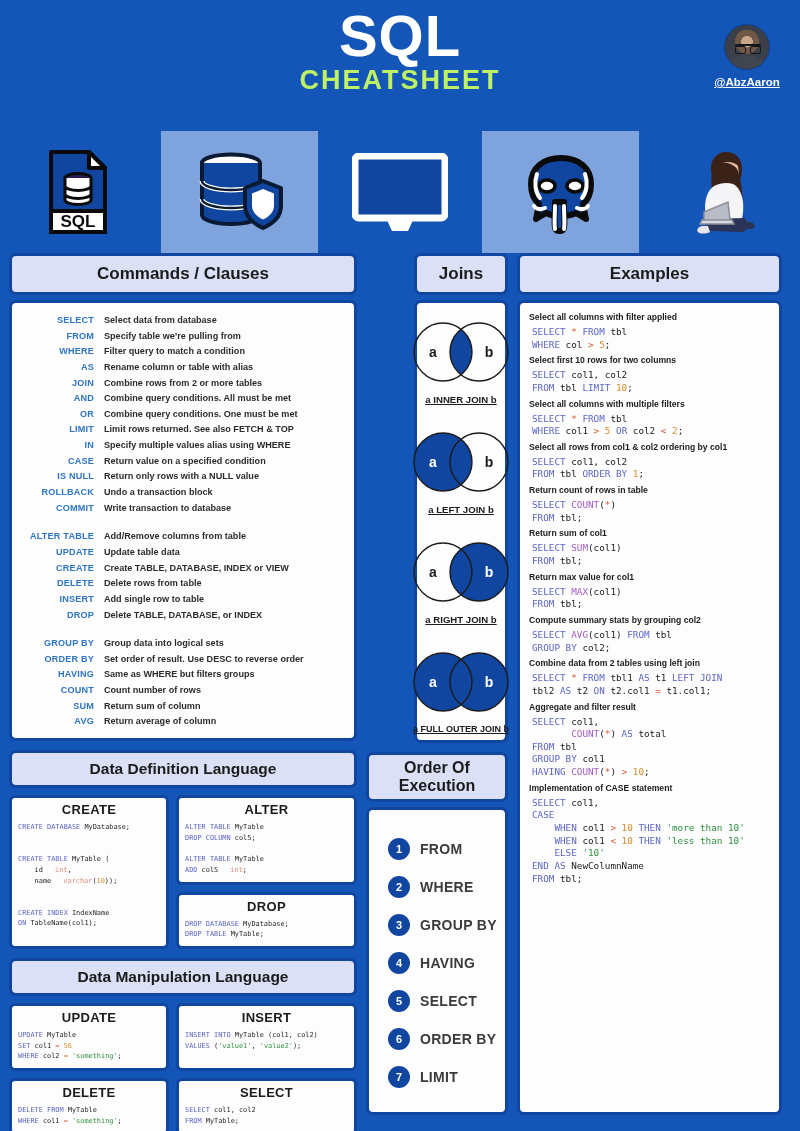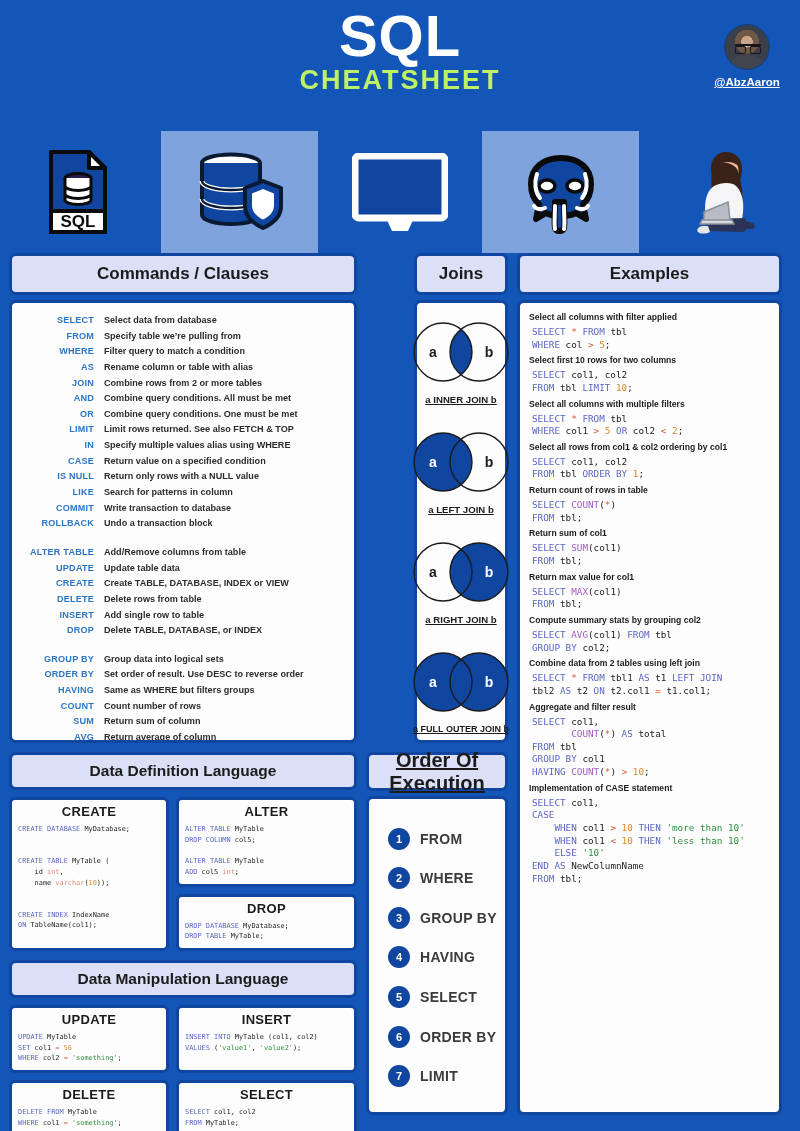--- a/index.html
+++ b/index.html
@@ -101,37 +101,37 @@
   pre.code {
     font-family: "DejaVu Sans Mono", monospace; font-size: 7.2px; line-height: 1.55;
     color: #1b1b1b; white-space: pre; margin: 0;
   }
   pre.code.sm { font-size: 6.9px; }
   .k { color: #5b66c4; }          
   .fn { color: #a35bc4; }          
   .num { color: #d98a2b; }         
   .op { color: #d4592f; }          
   .str { color: #2e8f3e; }         
-  .typ { color: #e08a7a; }          
+  .typ { color: #e08a7a; margin-left: 8px; }          
 
   .ddl-stack { display: flex; flex-direction: column; gap: 7px; flex: 1; }
 
   
   .joins-head { height: 42px; font-size: 17px; }
   .joins-body { flex: 1; padding: 14px 4px 6px 4px; display: flex; flex-direction: column;
                 align-items: center; justify-content: space-between; }
   .venn-item { text-align: center; }
   .venn-label {
     font-size: 9.6px; font-weight: 700; color: #1b1b1b;
     text-decoration: underline; margin-top: 3px; white-space: nowrap;
   }
   .venn-label.wide { font-size: 9px; }
 
   
-  .ooe-head { height: 39px; font-size: 20px; line-height: 1.15; text-decoration: underline; }
+  .ooe-head { height: 50px; font-size: 16px; line-height: 1.15; }
   .ooe-body { flex: 1; padding: 20px 0 16px 0; display: flex; flex-direction: column;
               justify-content: space-around; }
   .ooe-row { display: flex; align-items: center; padding-left: 19px; }
   .ooe-num {
     width: 22px; height: 22px; border-radius: 50%; background: #1046a0; color: #fff;
     font-size: 11px; font-weight: 700; display: flex; align-items: center;
     justify-content: center; flex: none;
   }
   .ooe-label { font-size: 14px; font-weight: 700; color: #3b3b3b; margin-left: 10px;
                letter-spacing: .3px; }
@@ -289,30 +289,26 @@
               </tr>
               <tr>
                 <td class="kw">CASE</td>
                 <td class="desc">Return value on a specified condition</td>
               </tr>
               <tr>
                 <td class="kw">IS NULL</td>
                 <td class="desc">Return only rows with a NULL value</td>
               </tr>
               <tr>
-                <td class="kw">LIKE</td>
-                <td class="desc">Search for patterns in column</td>
+                <td class="kw">ROLLBACK</td>
+                <td class="desc">Undo a transaction block</td>
               </tr>
               <tr>
                 <td class="kw">COMMIT</td>
                 <td class="desc">Write transaction to database</td>
-              </tr>
-              <tr>
-                <td class="kw">ROLLBACK</td>
-                <td class="desc">Undo a transaction block</td>
               </tr>
               <tr class="spacer">
                 <td colspan="2"></td>
               </tr>
               <tr>
                 <td class="kw">ALTER TABLE</td>
                 <td class="desc">Add/Remove columns from table</td>
               </tr>
               <tr>
                 <td class="kw">UPDATE</td>

